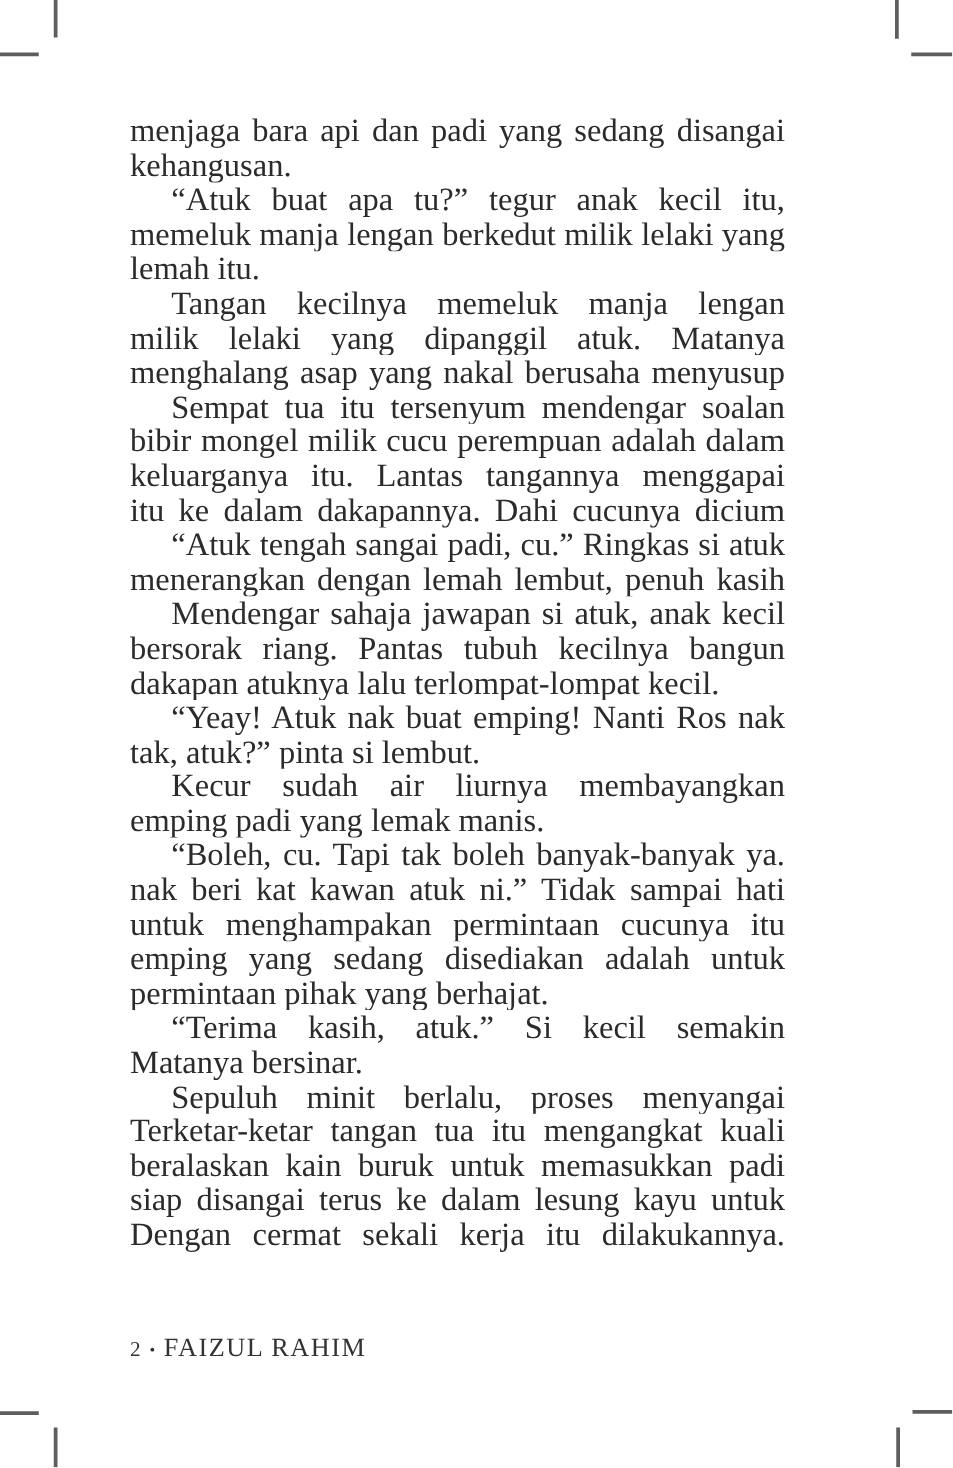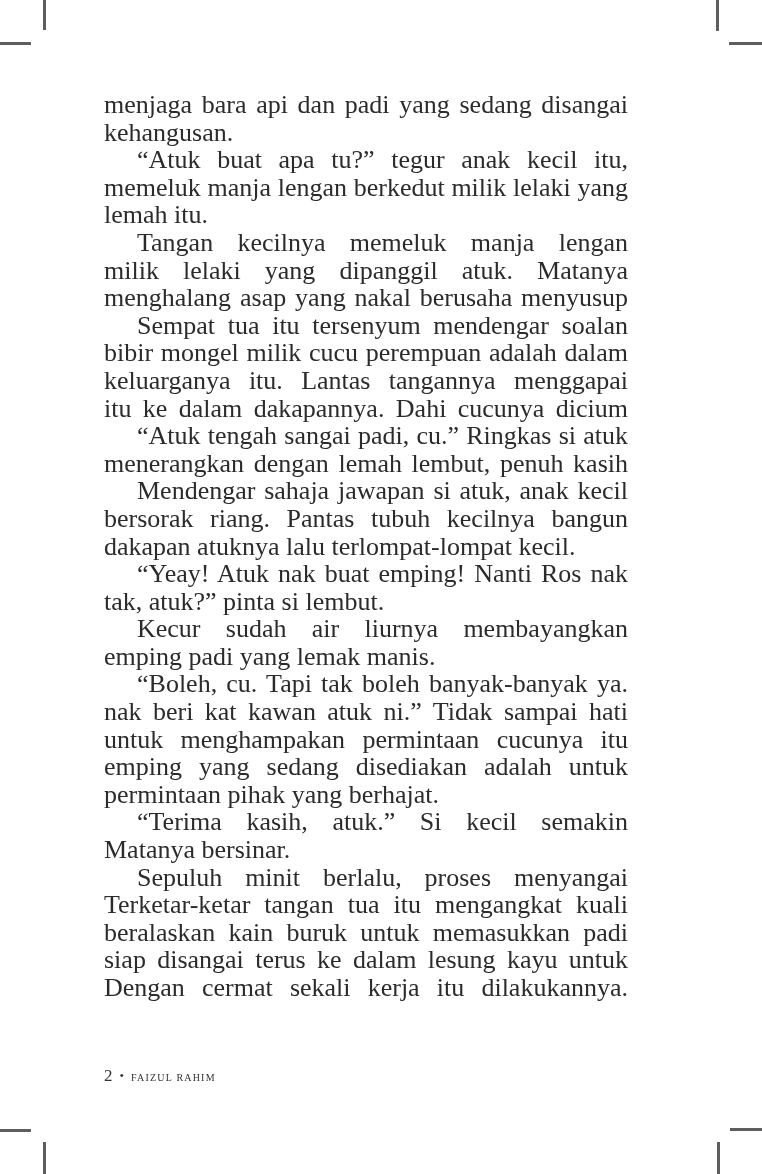--- a/index.html
+++ b/index.html
@@ -60,21 +60,21 @@
   .footer .num {
     font-size: 17px;
   }
   .footer .sep {
     font-size: 13px;
     margin: 0 7px;
     position: relative;
     top: -1px;
   }
   .footer .author {
-    font-size: 10px;
+    font-size: 21px;
     letter-spacing: 1.2px;
   }
 </style>
 </head>
 <body>
 
 <div class="page">
 
   <div class="crop tl-v"></div>
   <div class="crop tl-h"></div>

